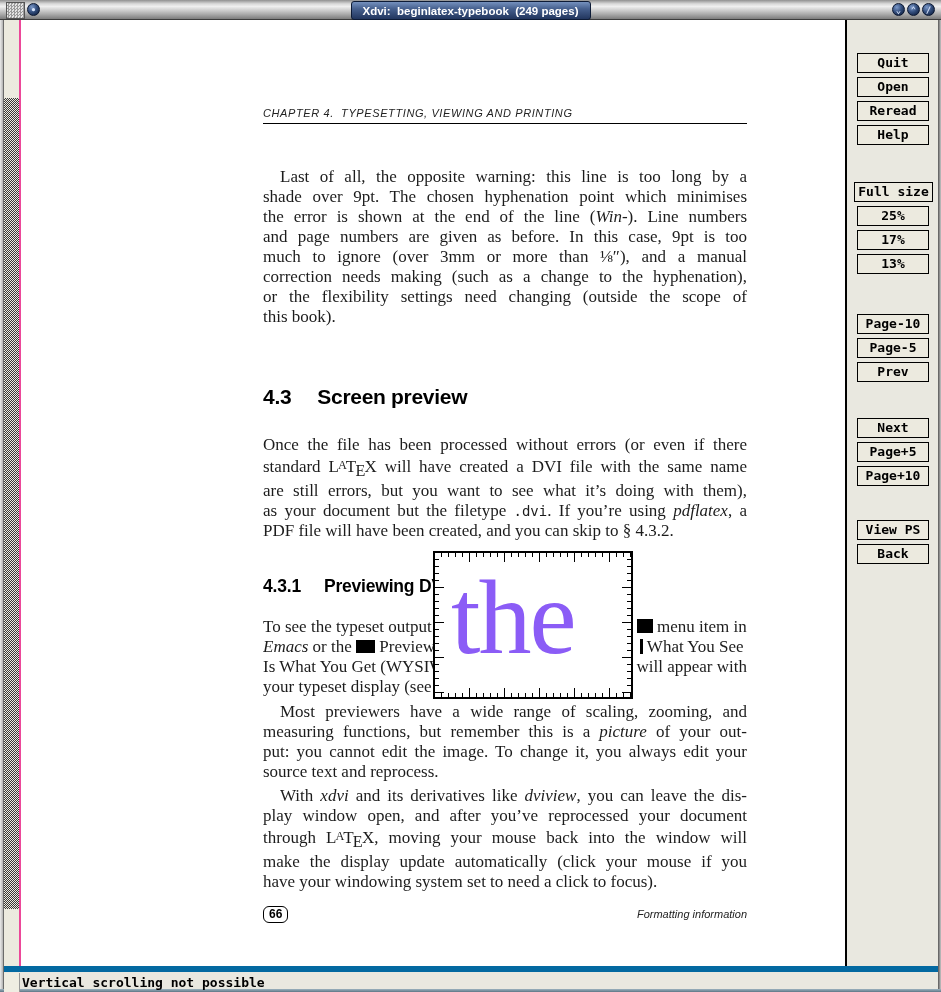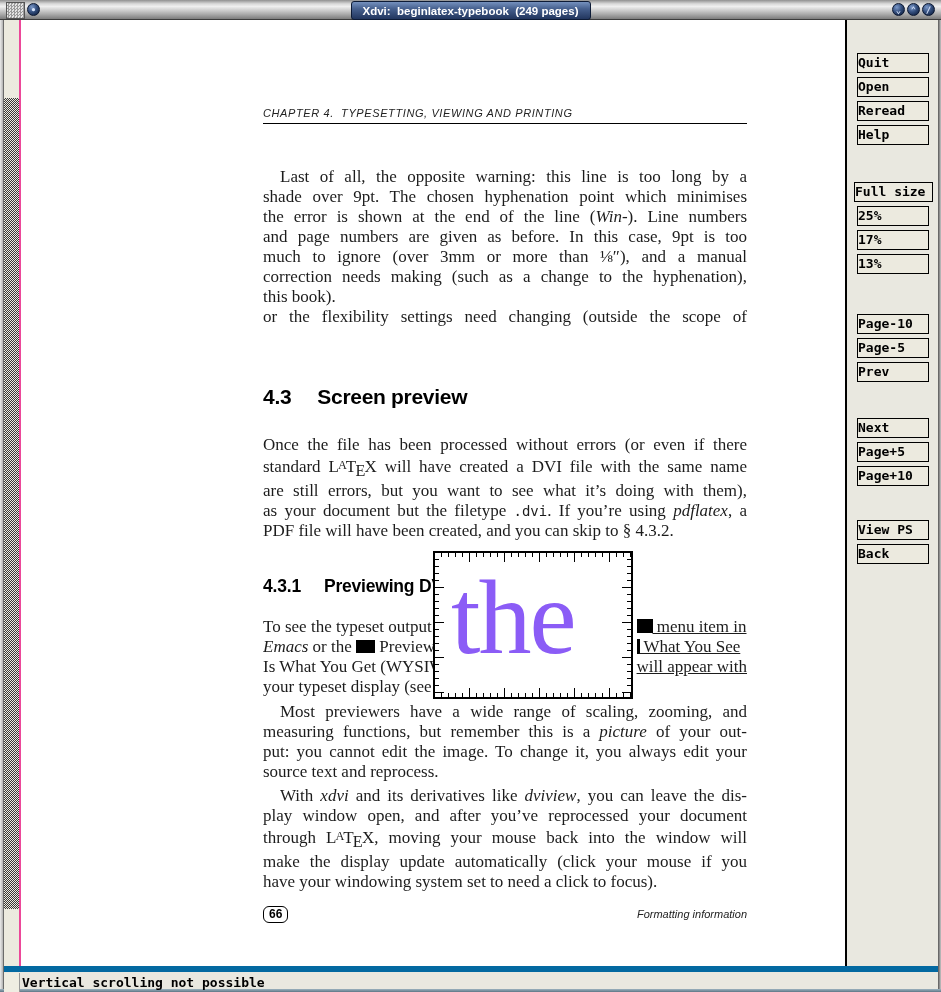--- a/index.html
+++ b/index.html
@@ -54,22 +54,22 @@
   .sec-num{margin-right:26px;}
 
   .subsec{position:absolute;left:242px;top:556px;width:171px;height:22px;overflow:hidden;z-index:1;
     font:bold 17.5px "Liberation Sans",sans-serif;letter-spacing:-0.2px;color:#000;}
   .subsec .tl{white-space:pre;}
   .subsec .hnum{margin-right:23px;}
 
   .fragL{position:absolute;left:242px;top:597px;width:171px;overflow:hidden;z-index:1;
     font:17px/20px "Liberation Serif",serif;}
   .fragL .tl{white-space:pre;}
-  .fragR{position:absolute;right:98px;top:597px;text-align:left;z-index:3;
-    font:17px/20px "Liberation Serif",serif;text-decoration:underline;}
+  .fragR{position:absolute;right:98px;top:597px;text-align:center;z-index:3;
+    font:17px/20px "Liberation Serif",serif;}
   .fragR .tl{white-space:pre;}
 
   
   .i{font-style:italic;}
   .tt{font-family:"DejaVu Sans Mono",monospace;font-size:14px;}
   .lA{font-size:0.72em;vertical-align:0.28em;margin:0 -0.08em;}
   .lE{font-size:0.95em;vertical-align:-0.21em;margin:0 -0.05em;}
   .bx{display:inline-block;width:19px;height:13px;background:#000;vertical-align:-1px;}
   .bx2{display:inline-block;width:16px;height:14px;background:#000;vertical-align:-1px;}
   .frg{display:inline-block;width:3px;height:15px;background:#000;vertical-align:-2px;}
@@ -95,21 +95,21 @@
   
   .pagebox{position:absolute;left:242px;top:886px;border:1.5px solid #000;border-radius:6px;
     padding:0 5px;font:bold 12px/15px "Liberation Sans",sans-serif;color:#000;}
   .footer-right{position:absolute;right:98px;top:888px;
     font:italic 11px "Liberation Sans",sans-serif;color:#222;}
 
   
   .panel{position:absolute;left:845px;top:20px;width:93px;height:946px;background:#e9e8e0;
     border-left:2px solid #000;box-sizing:border-box;}
   .pbtn{position:absolute;left:10px;width:72px;height:20px;border:1px solid #000;background:#eceadf;
-    font:bold 13px/18px "DejaVu Sans Mono",monospace;color:#000;
+    font:bold 13px/18px "DejaVu Sans Mono",monospace;text-align:center;color:#000;
     box-sizing:border-box;cursor:pointer;}
   .pbtn.wide{left:7px;width:79px;}
   .b0{top:33px}.b1{top:57px}.b2{top:81px}.b3{top:105px}
   .b4{top:162px}.b5{top:186px}.b6{top:210px}.b7{top:234px}
   .b8{top:294px}.b9{top:318px}.b10{top:342px}
   .b11{top:398px}.b12{top:422px}.b13{top:446px}
   .b14{top:500px}.b15{top:524px}
 
   
   .statusbar{position:absolute;left:4px;top:966px;width:934px;height:23px;background:#e9e8e0;
@@ -146,22 +146,22 @@
 
     <div class="doc-header">CHAPTER 4.  TYPESETTING, VIEWING AND PRINTING</div>
 
     <div class="jpara" id="para1">
         <div class="tl ind"><span>Last of all, the opposite warning:  this line is too long by a</span></div>
         <div class="tl"><span>shade over 9pt.  The chosen hyphenation point which minimises</span></div>
         <div class="tl"><span>the error is shown at the end of the line (</span><span class="i">Win-</span><span>).  Line numbers</span></div>
         <div class="tl"><span>and page numbers are given as before.  In this case, 9pt is too</span></div>
         <div class="tl"><span>much to ignore (over 3mm or more than ⅛″), and a manual</span></div>
         <div class="tl"><span>correction needs making (such as a change to the hyphenation),</span></div>
+        <div class="tl"><span>or the flexibility settings need changing (outside the scope of</span></div>
         <div class="tl last"><span>this book).</span></div>
-        <div class="tl"><span>or the flexibility settings need changing (outside the scope of</span></div>
       </div>
 
     <div class="sec-heading">
       <span class="sec-num">4.3</span><span>Screen preview</span>
     </div>
 
     <div class="jpara" id="para2">
         <div class="tl"><span>Once the file has been processed without errors (or even if there</span></div>
         <div class="tl"><span>standard L</span><span class="lA">A</span><span>T</span><span class="lE">E</span><span>X will have created a DVI file with the same name</span></div>
         <div class="tl"><span>are still errors, but you want to see what it’s doing with them),</span></div>

